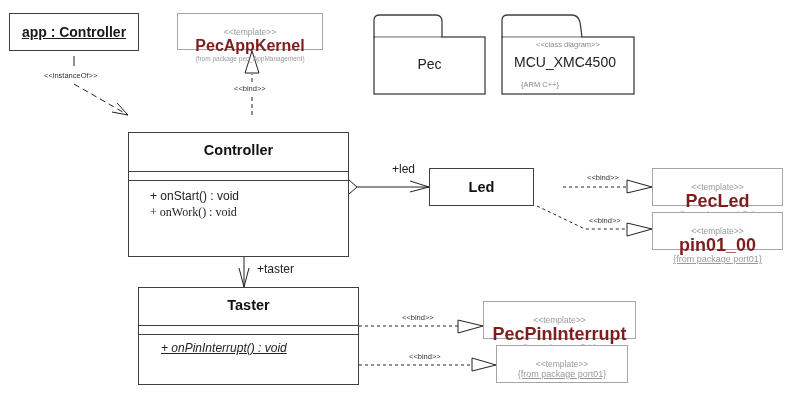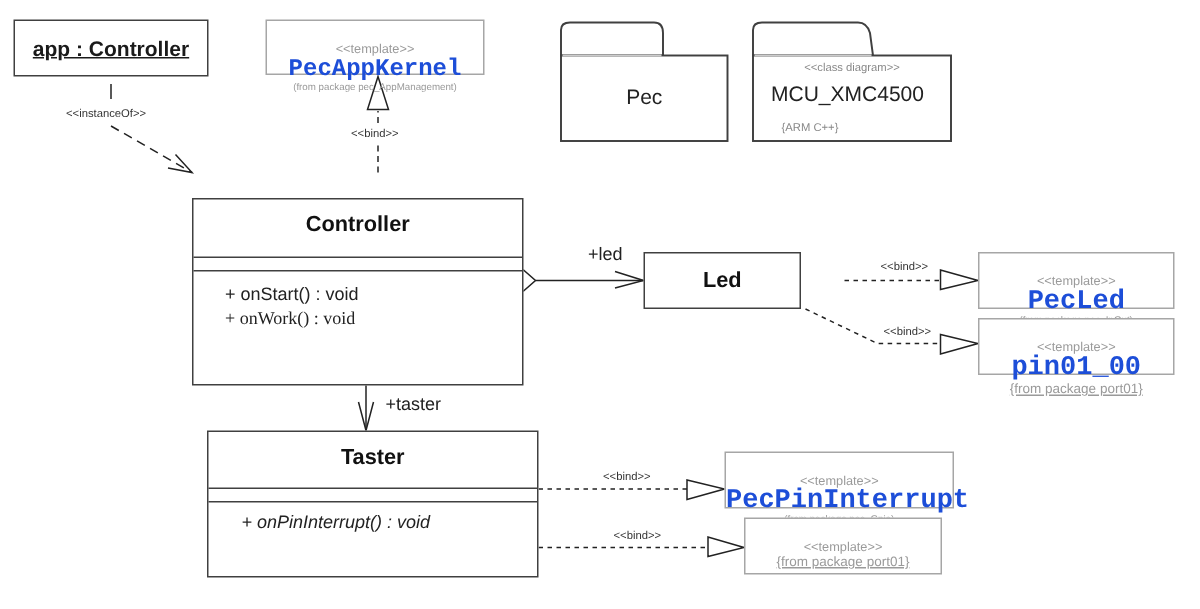--- a/index.html
+++ b/index.html
@@ -3,21 +3,21 @@
 <meta charset="utf-8">
 <style>
   html, body { margin:0; padding:0; background:#ffffff; }
   body { width:800px; height:406px; position:relative; overflow:hidden; font-family:"Liberation Sans", sans-serif; }
   svg#diagram { position:absolute; left:0; top:0; }
   .box { position:absolute; box-sizing:border-box; background:#fff; }
   .dark { border:1.5px solid #404040; }
   .grey { border:1.5px solid #a6a6a6; text-align:center; color:#8c8c8c; }
   .inst { display:flex; align-items:center; justify-content:center; font-weight:bold; font-size:14px; color:#1a1a1a; text-decoration:underline; }
   .st { font-size:8.5px; line-height:9px; margin-top:14px; color:#9a9a9a; }
-  .tname { font-size:18px; font-weight:bold; line-height:18px; color:#1d4ed8;font-family:Liberation Mono, monospace; }
+  .tname { font-size:18px; font-weight:bold; line-height:18px; color:#7f1d1d; }
   .from { font-size:6.5px; line-height:8px; color:#9a9a9a; }
   .from2 { font-size:9px; line-height:10px; color:#9a9a9a;text-decoration:underline; }
   .cls-name { font-weight:bold; font-size:14.5px; color:#111; text-align:center; }
   .op { font-size:12px; color:#222; line-height:14px; position:absolute; white-space:nowrap; }
   .italic { font-style:italic; }
   .lbl { position:absolute; font-size:7.5px; color:#333; white-space:nowrap; }
   .role { position:absolute; font-size:12px; color:#222; white-space:nowrap; }
   .pkg-text { position:absolute; text-align:center; white-space:nowrap; }
 </style>
 </head>
@@ -107,21 +107,21 @@
 
 <div class="box dark" style="left:429px;top:168px;width:105px;height:38px;display:flex;align-items:center;justify-content:center;">
   <span class="cls-name">Led</span>
 </div>
 <span class="role" style="left:392px;top:162px;">+led</span>
 
 <div class="box dark" style="left:138px;top:287px;width:221px;height:98px;">
   <div class="cls-name" style="position:absolute;left:0;right:0;top:9px;">Taster</div>
   <div style="position:absolute;left:0;right:0;top:37px;border-top:1.3px solid #404040;"></div>
   <div style="position:absolute;left:0;right:0;top:46px;border-top:1.3px solid #404040;"></div>
-  <div class="op italic" style="left:22px;top:53px;">+ onPinInterrupt() : void</div>
+  <div class="op italic" style="left:22px;top:53px;text-decoration:underline;">+ onPinInterrupt() : void</div>
 </div>
 <span class="role" style="left:257px;top:262px;">+taster</span>
 
 <div class="box grey" style="left:652px;top:168px;width:131px;height:38px;">
   <div class="st">&lt;&lt;template&gt;&gt;</div>
   <div class="tname">PecLed</div>
   <div class="from">(from package pec_InOut)</div>
 </div>
 <span class="lbl" style="left:587px;top:173px;">&lt;&lt;bind&gt;&gt;</span>
 

